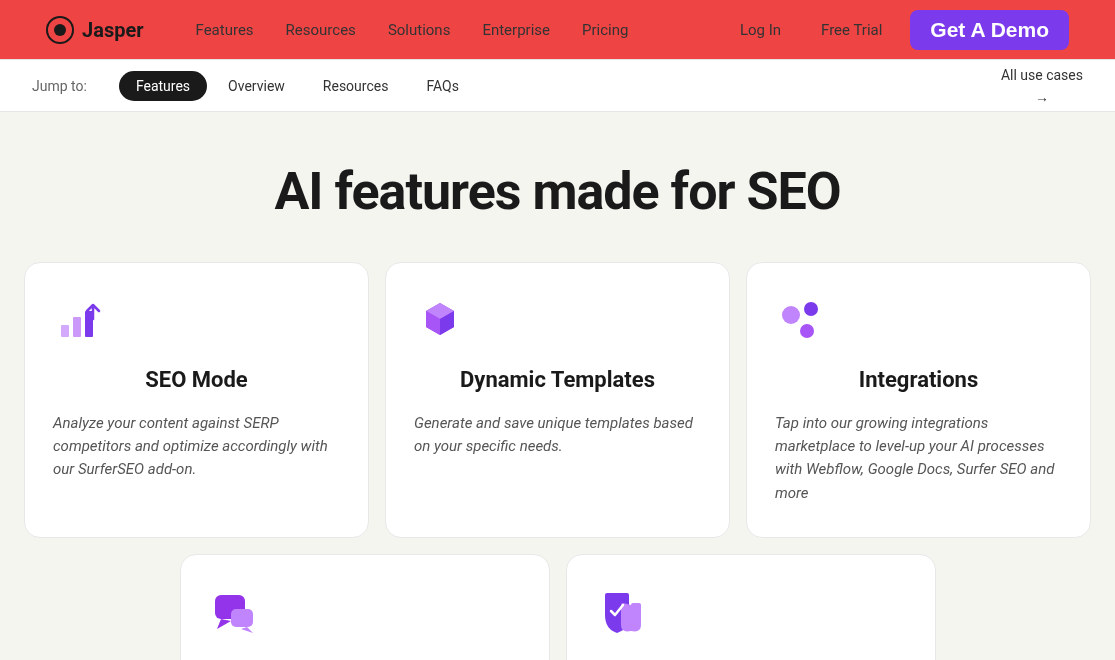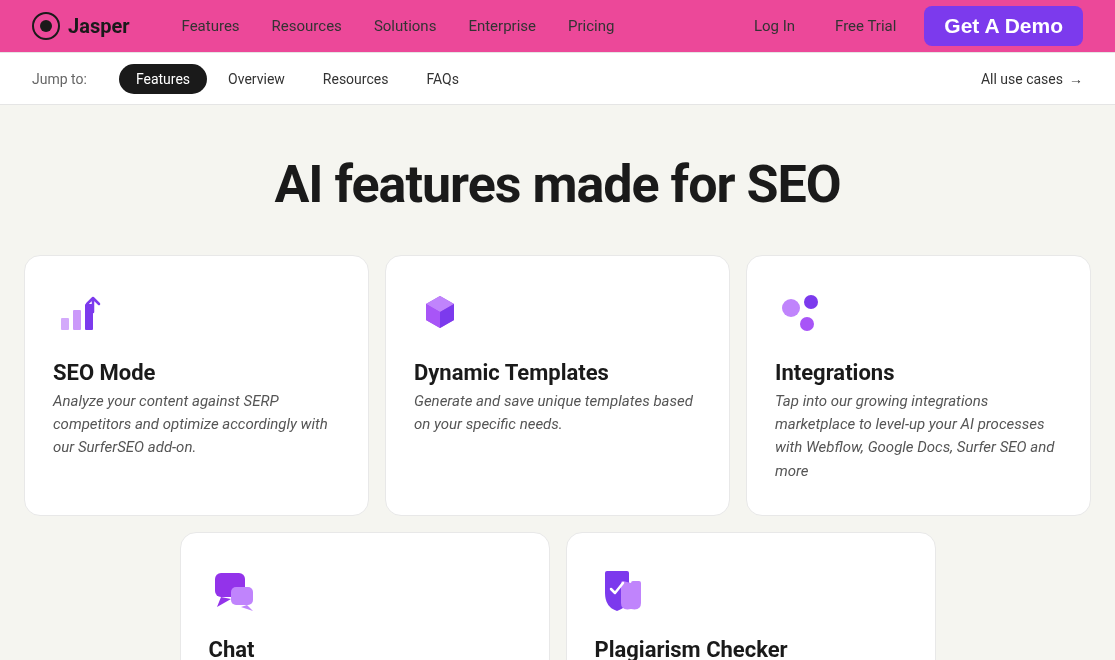--- a/index.html
+++ b/index.html
@@ -4,26 +4,26 @@
   <style>
     * { box-sizing: border-box; margin: 0; padding: 0; }
     body {
       font-family: -apple-system, BlinkMacSystemFont, 'Segoe UI', Roboto, sans-serif;
       background: #f5f5f0;
       color: #1a1a1a;
     }
 
     
     .navbar {
-      background: #ec4899;
+      background: #ef4444;
       border-bottom: 1px solid #e5e5e5;
       display: flex;
       align-items: center;
-      padding: 0 32px;
-      height: 53px;
+      padding: 0 46px;
+      height: 60px;
       position: relative;
       z-index: 10;
     }
     .navbar-logo {
       display: flex;
       align-items: center;
       gap: 8px;
       font-size: 20px;
       font-weight: 700;
       color: #1a1a1a;
@@ -108,20 +108,21 @@
       color: #fff;
     }
     .all-use-cases {
       display: flex;
       align-items: center;
       gap: 6px;
       font-size: 14px;
       color: #333;
       cursor: pointer;
       margin-left: auto;
+      flex-direction: column;
     }
 
     
     .hero {
       text-align: center;
       padding: 50px 32px 40px;
     }
     .hero-title {
       font-size: 52px;
       font-weight: 700;
@@ -159,21 +160,22 @@
       height: 52px;
       margin-bottom: 20px;
       display: flex;
       align-items: center;
       justify-content: center;
     }
     .card-title {
       font-size: 22px;
       font-weight: 700;
       color: #1a1a1a;
-      margin-bottom: 5px;
+      margin-bottom: 20px;
+      text-align: center;
     }
     .card-desc {
       font-size: 15px;
       color: #555;
       line-height: 1.55;
       font-style: italic;
     }
 
     
   </style>

